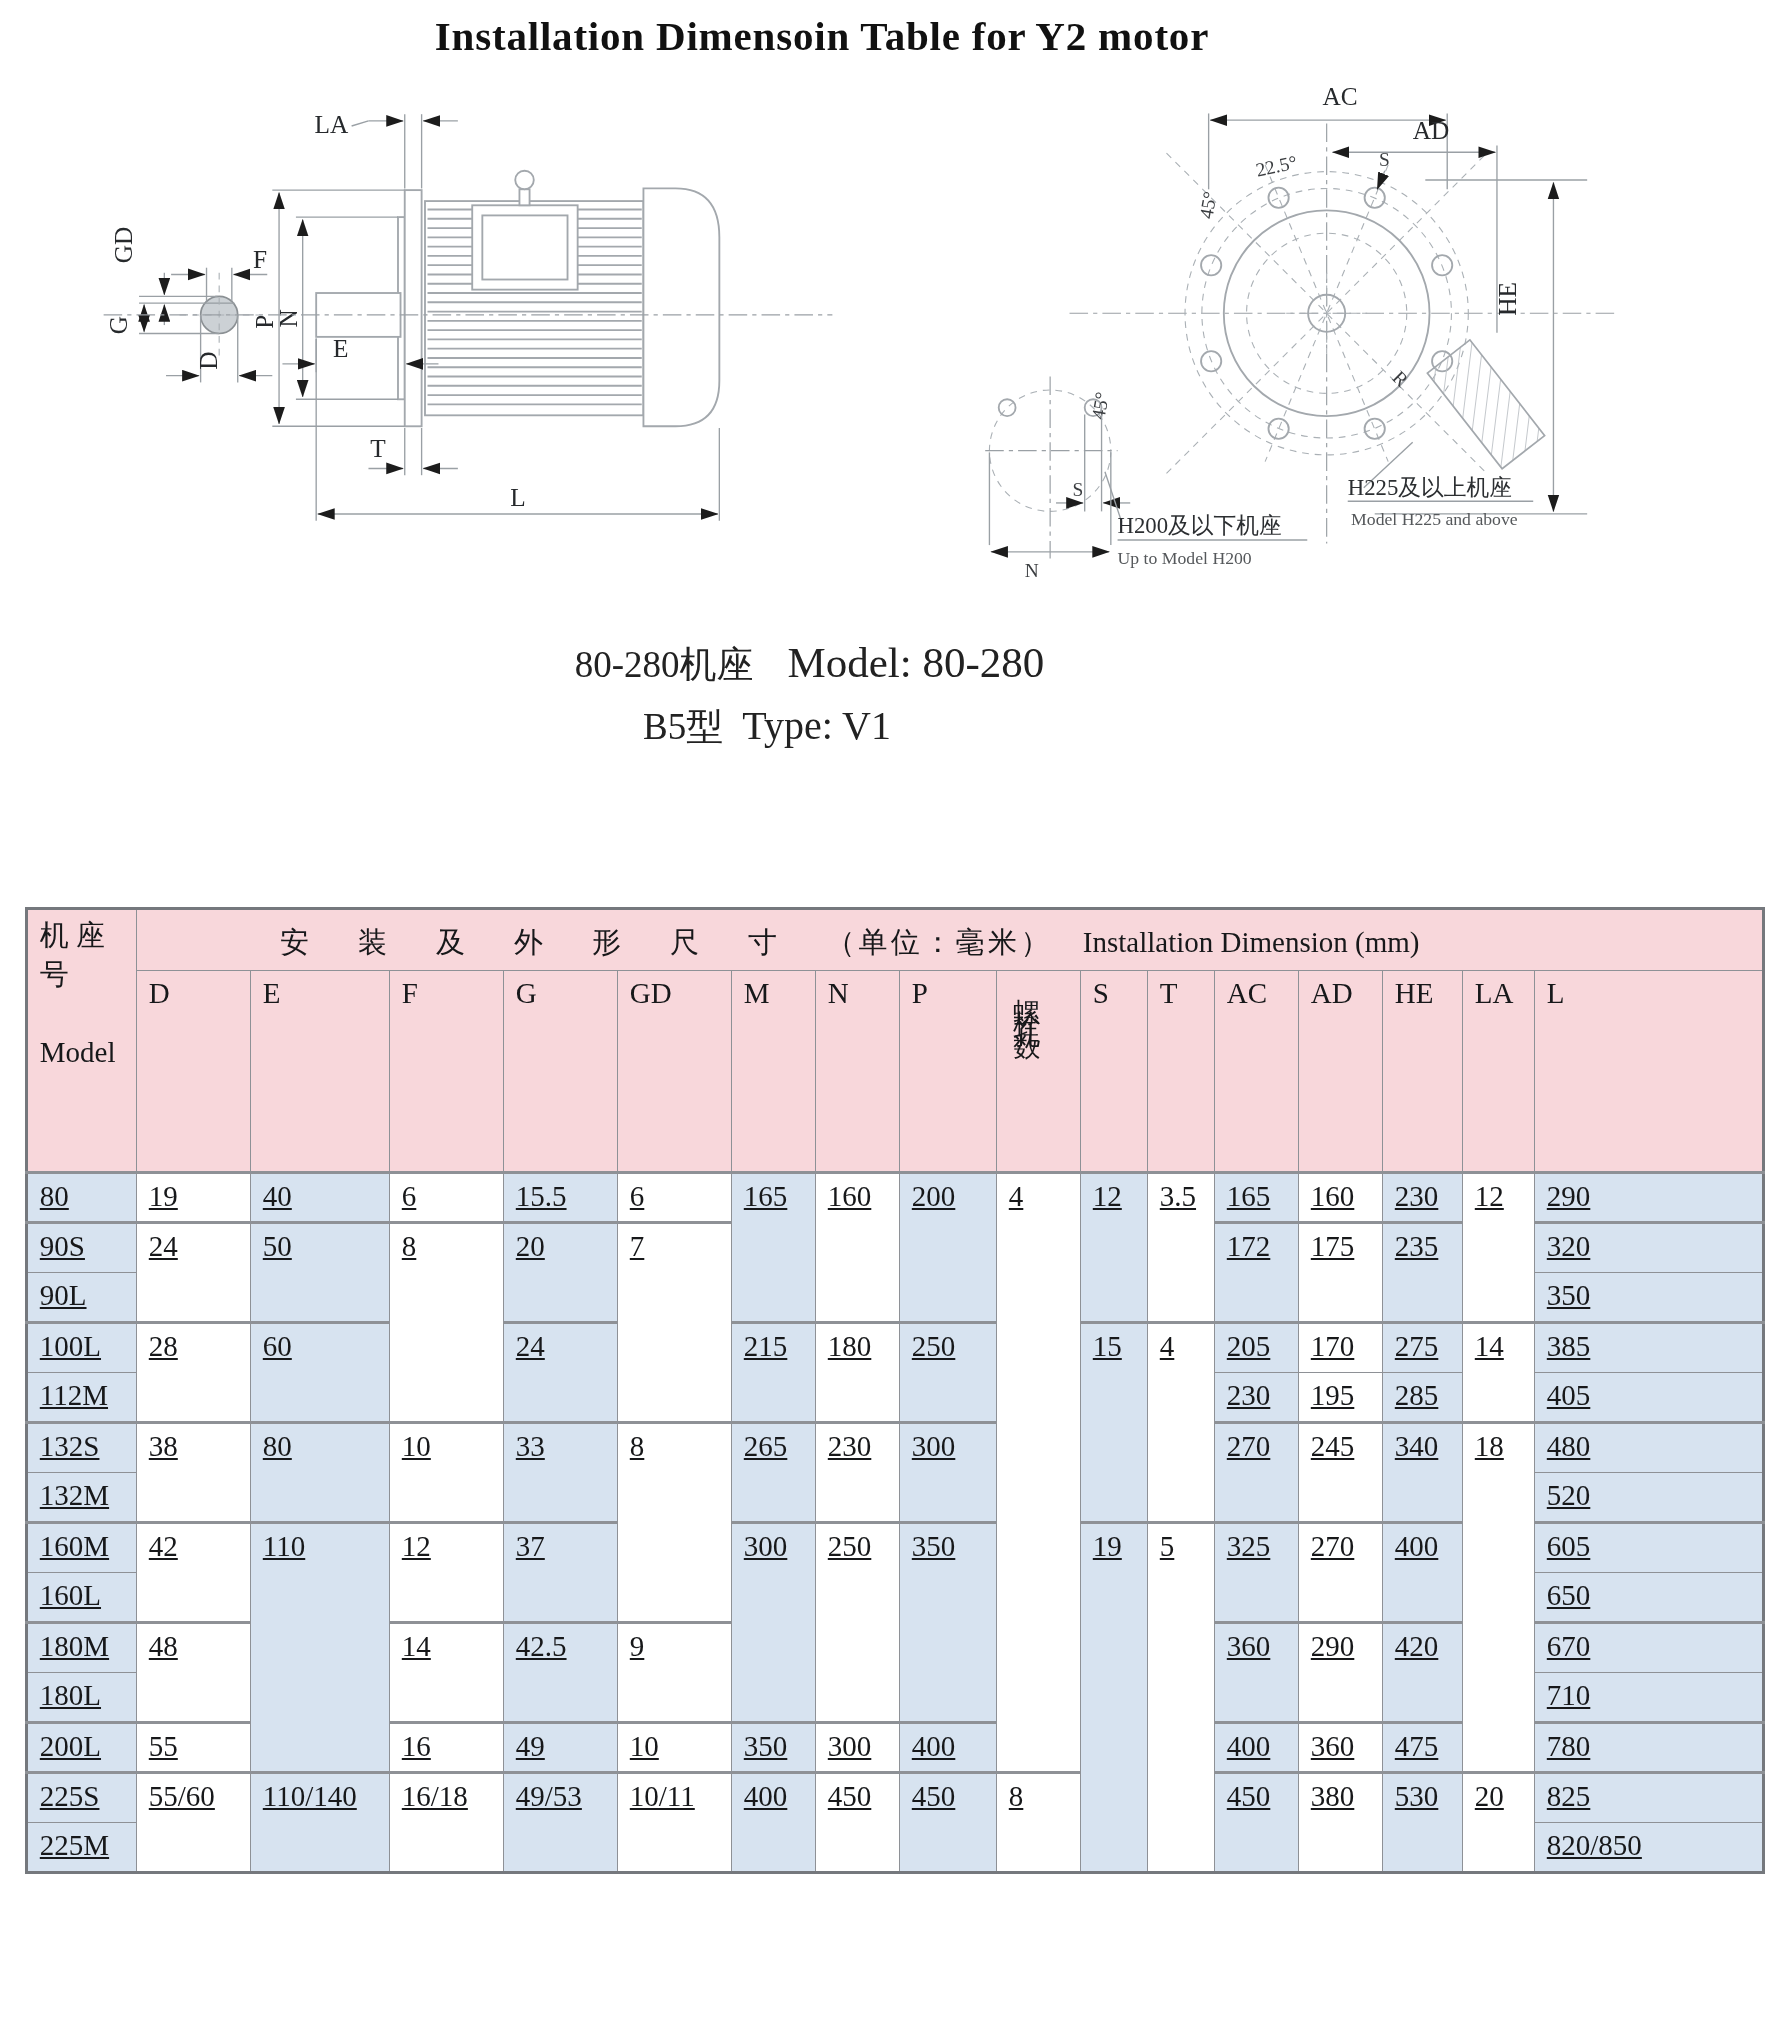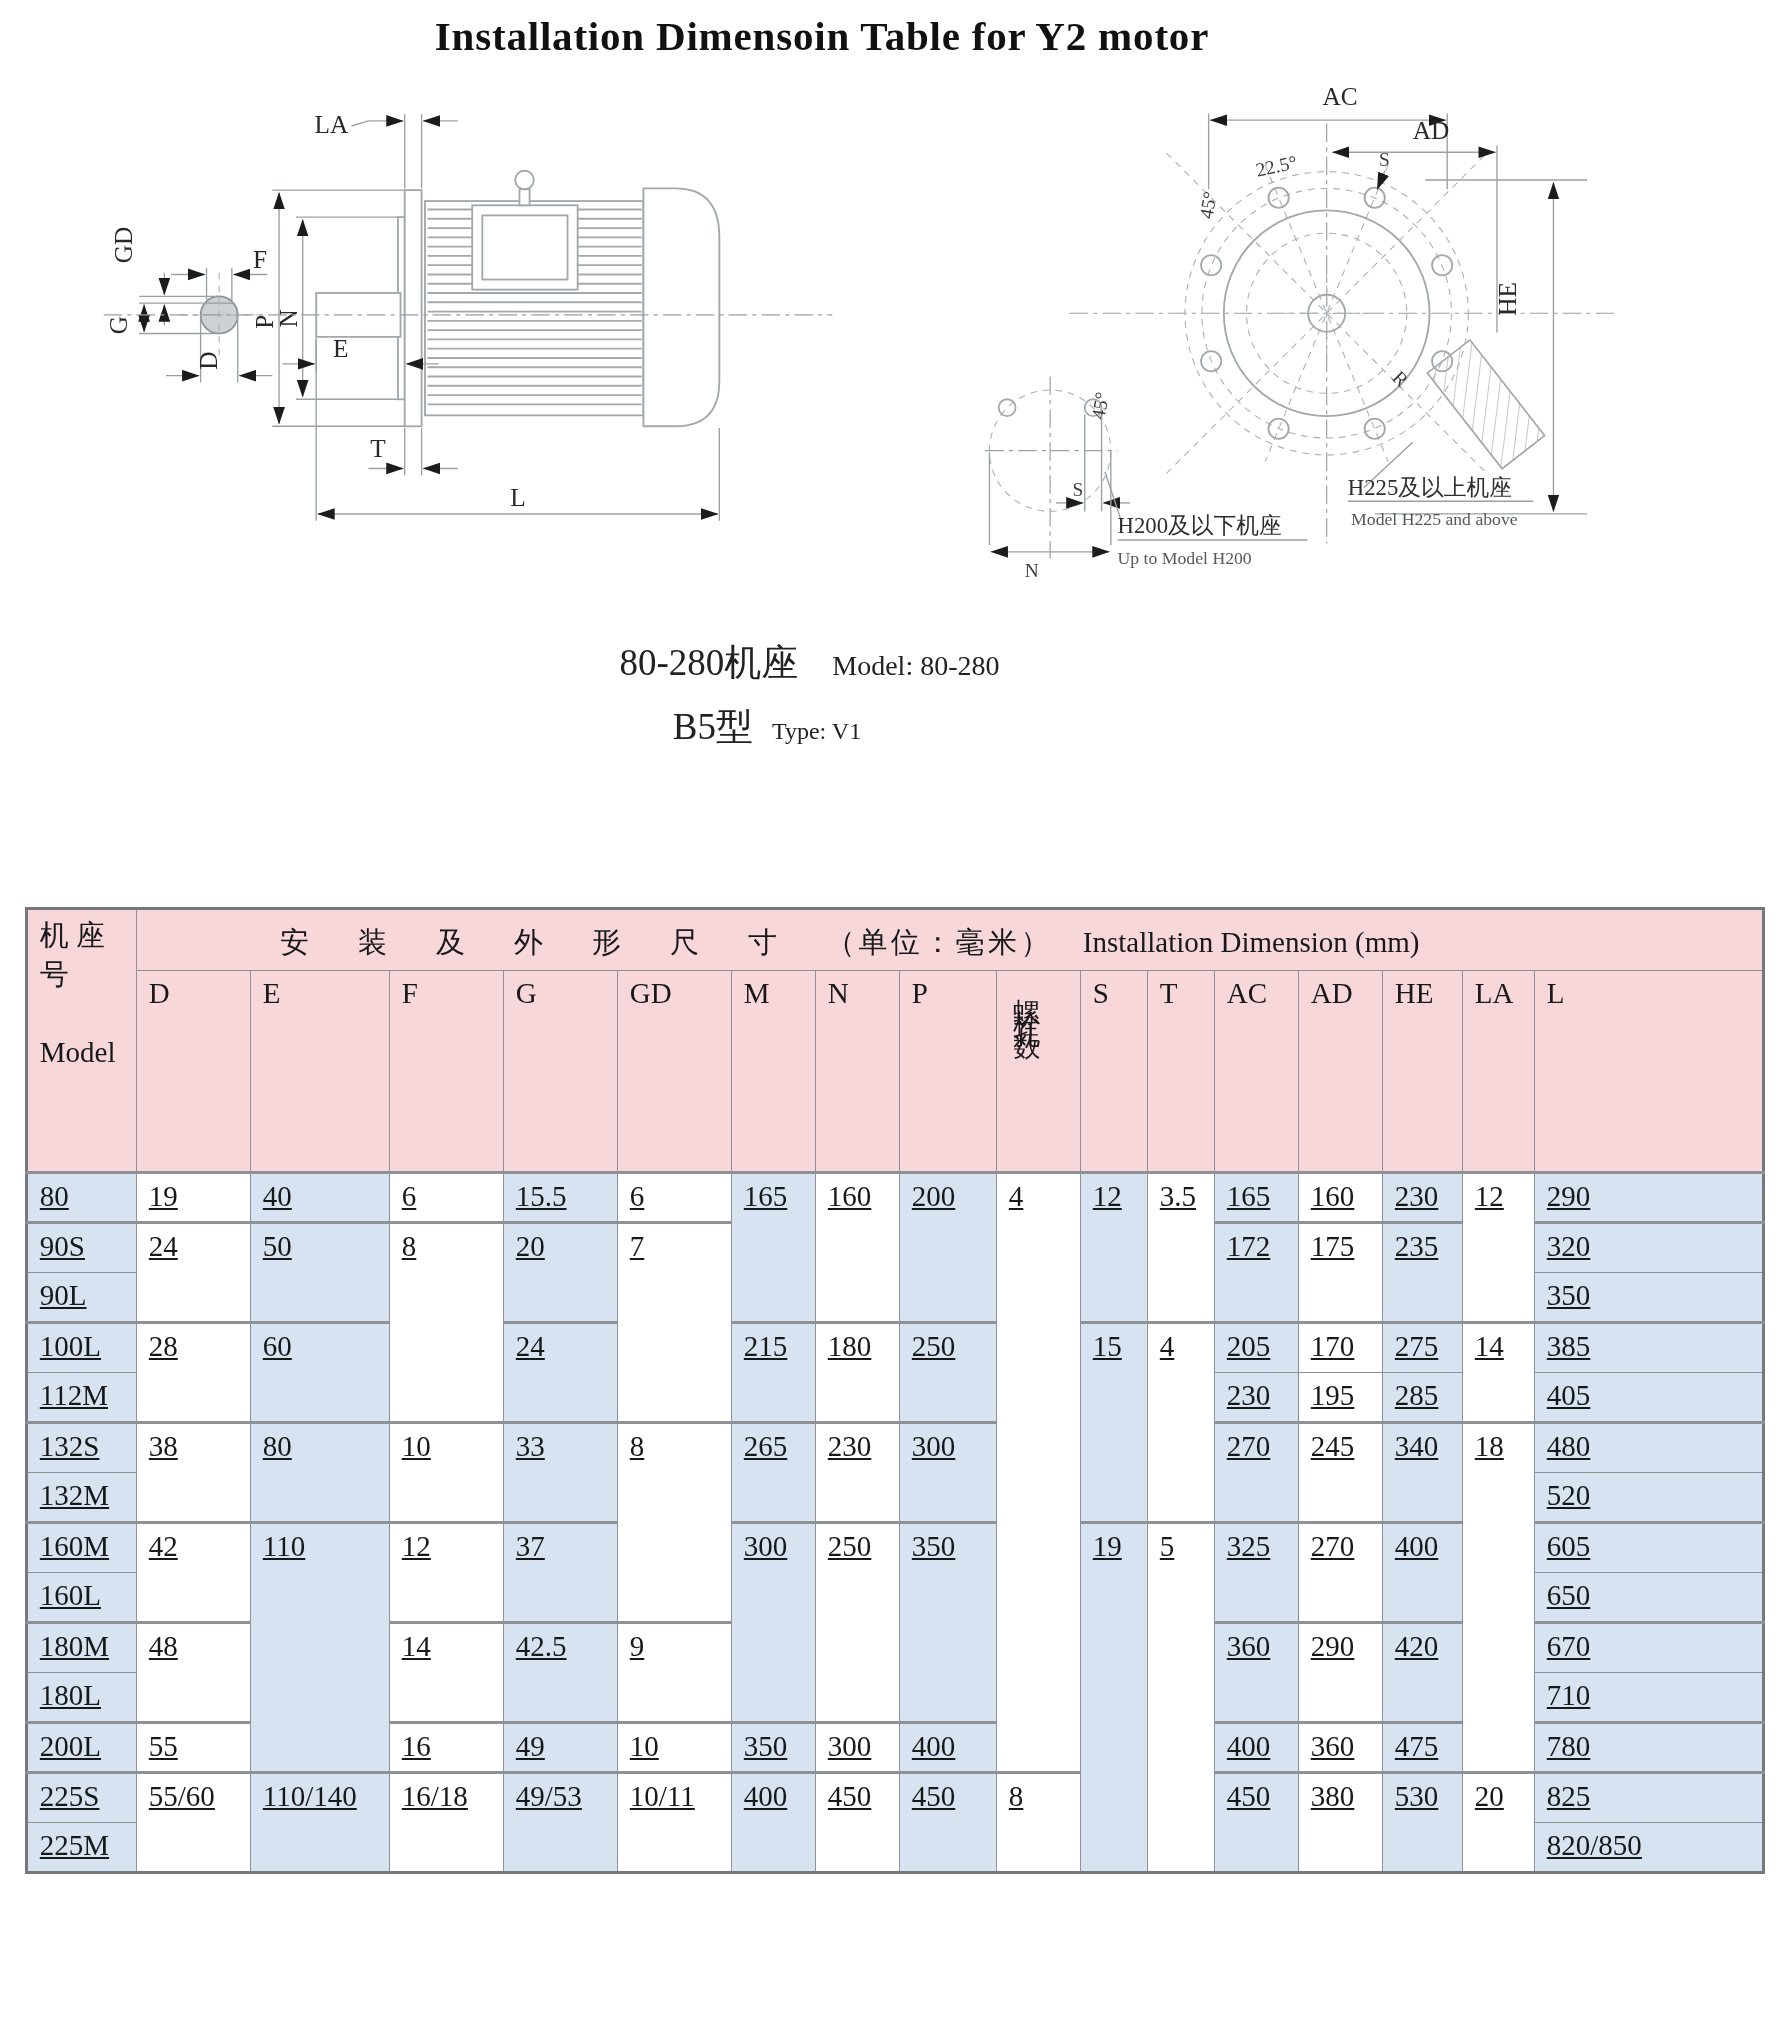--- a/index.html
+++ b/index.html
@@ -8,24 +8,24 @@
 
   .title { position:absolute; top:11.8px; left:8px; width:1628px; text-align:center;
            font-size:41px; font-weight:600; color:#111; letter-spacing:0.8px; }
 
   .drawing { position:absolute; }
   #side-view  { left:80px;  top:72px;  width:776px; height:523px; }
   #front-view { left:953px; top:46px; width:835px; height:548px; }
 
   .sub1 { position:absolute; top:638px; left:472px; width:675px; text-align:center;
           font-size:37px; color:#222; }
-  .sub1 .en { font-size:28px; margin-left:34px; }
+  .sub1 .en { font-size:43px; margin-left:34px; }
   .sub2 { position:absolute; top:702px; left:472px; width:590px; text-align:center;
           font-size:37px; color:#222; }
-  .sub2 .en { font-size:24px; margin-left:19px; }
+  .sub2 .en { font-size:40px; margin-left:19px; }
 
   .tblwrap { position:absolute; left:25px; top:907px; }
   table { border-collapse:collapse; table-layout:fixed; width:1739px;
           font-size:29px; color:#17181a; border:3.4px solid #75787d; }
   th, td { border:1.7px solid #8e9196; font-weight:normal; text-align:left;
            vertical-align:top; padding:5.9px 3.4px 0 11.8px; overflow:hidden; }
   thead tr.grow { height:62px; }
   thead tr.crow { height:202px; }
   tbody tr { height:50px;text-decoration:underline; }
   tbody tr.grp td { border-top-width:3.4px; }

